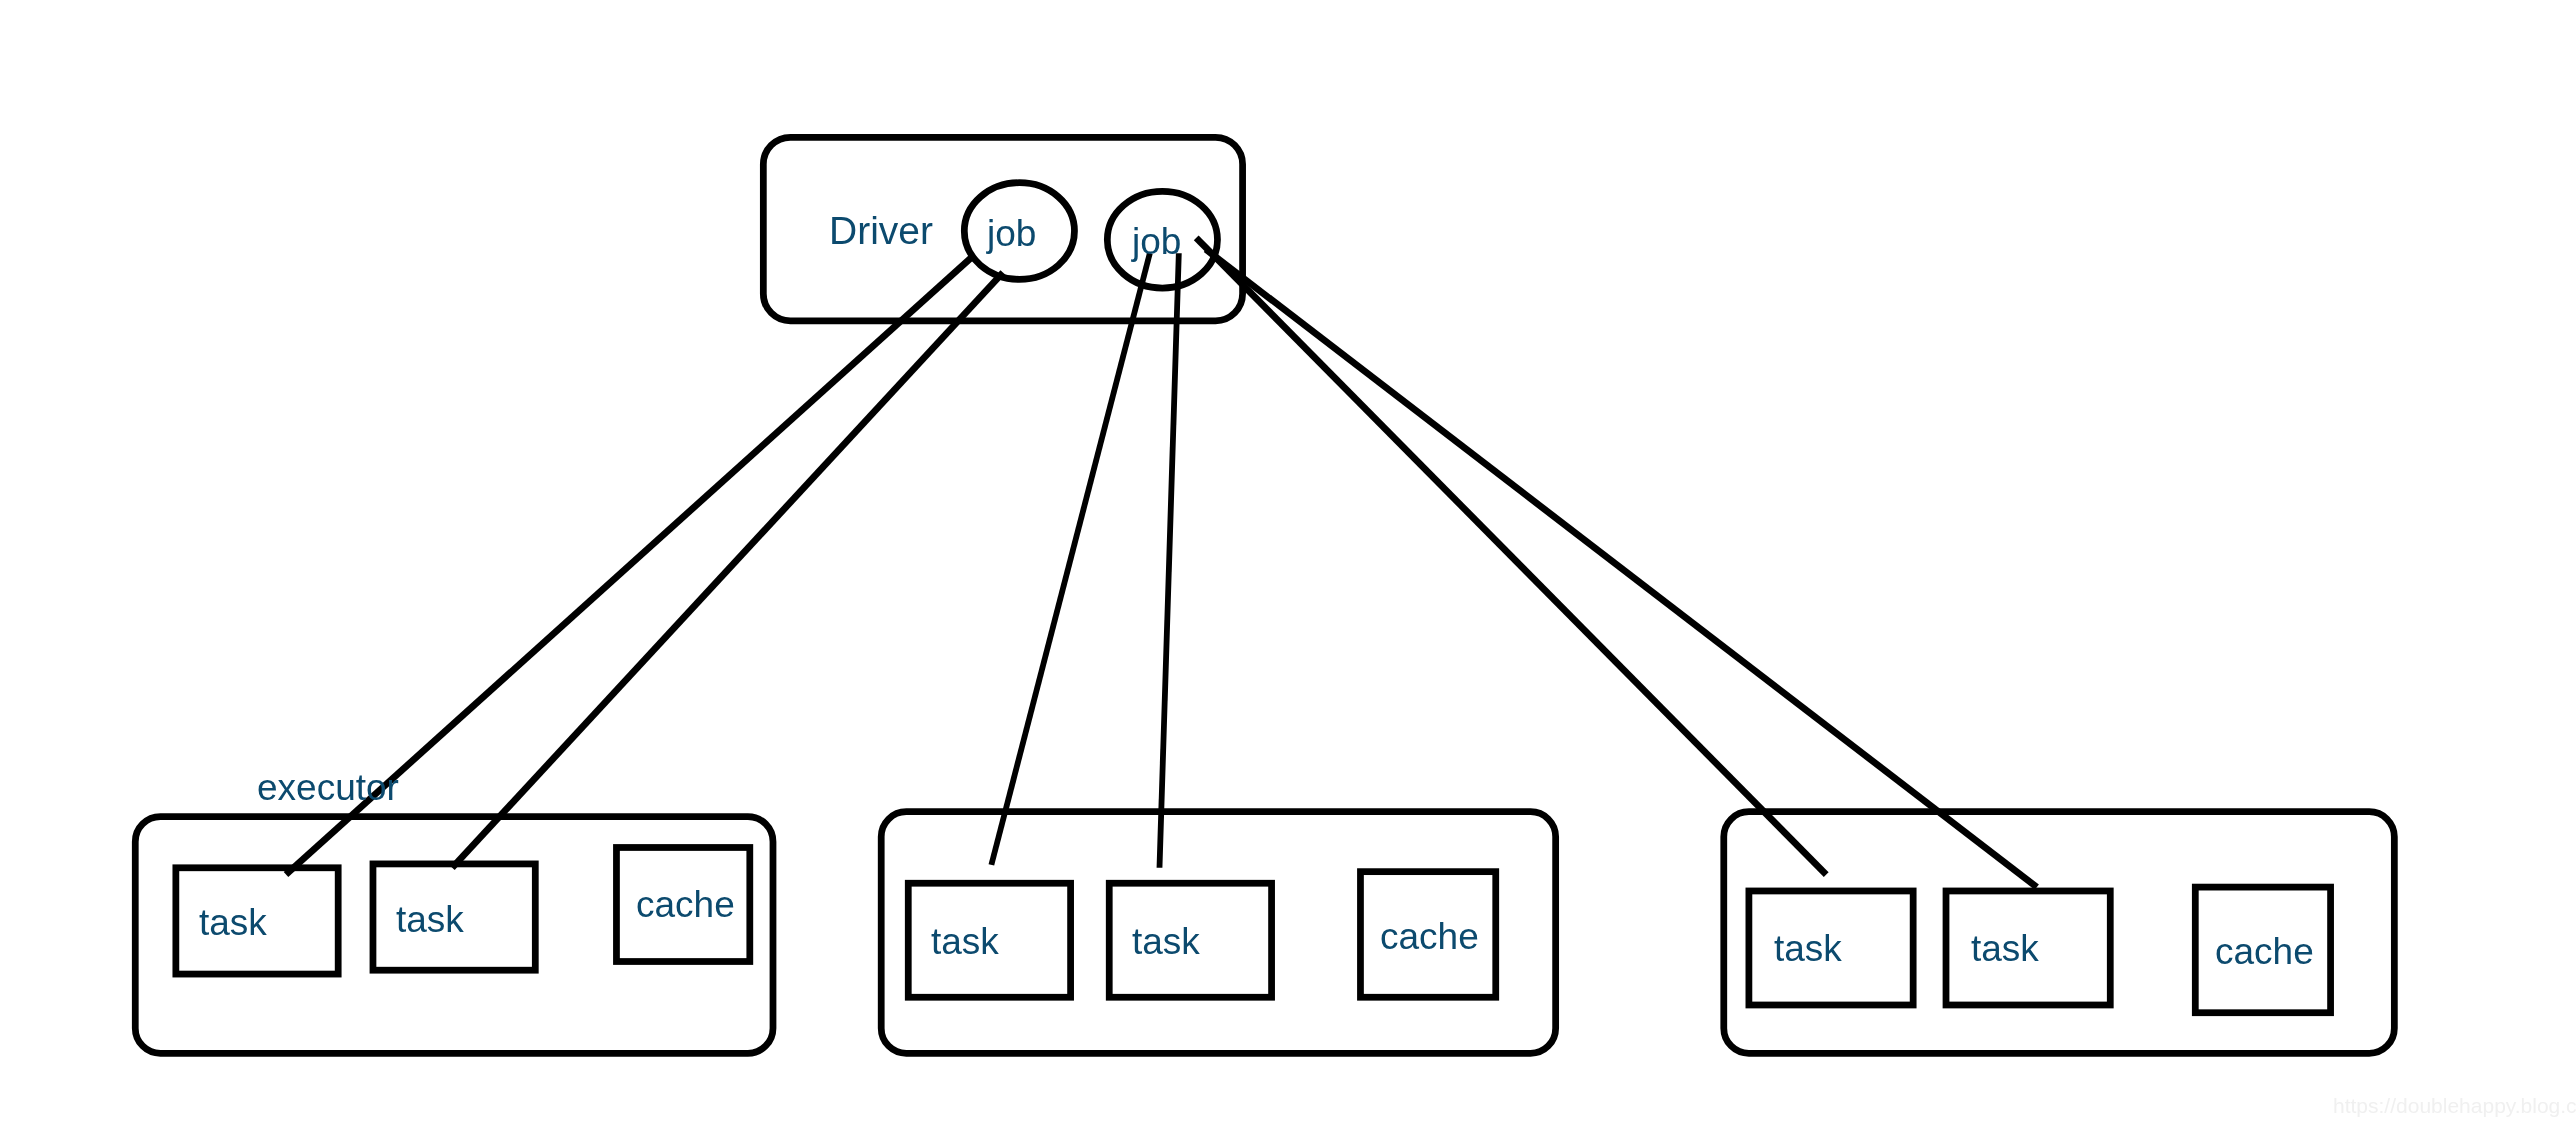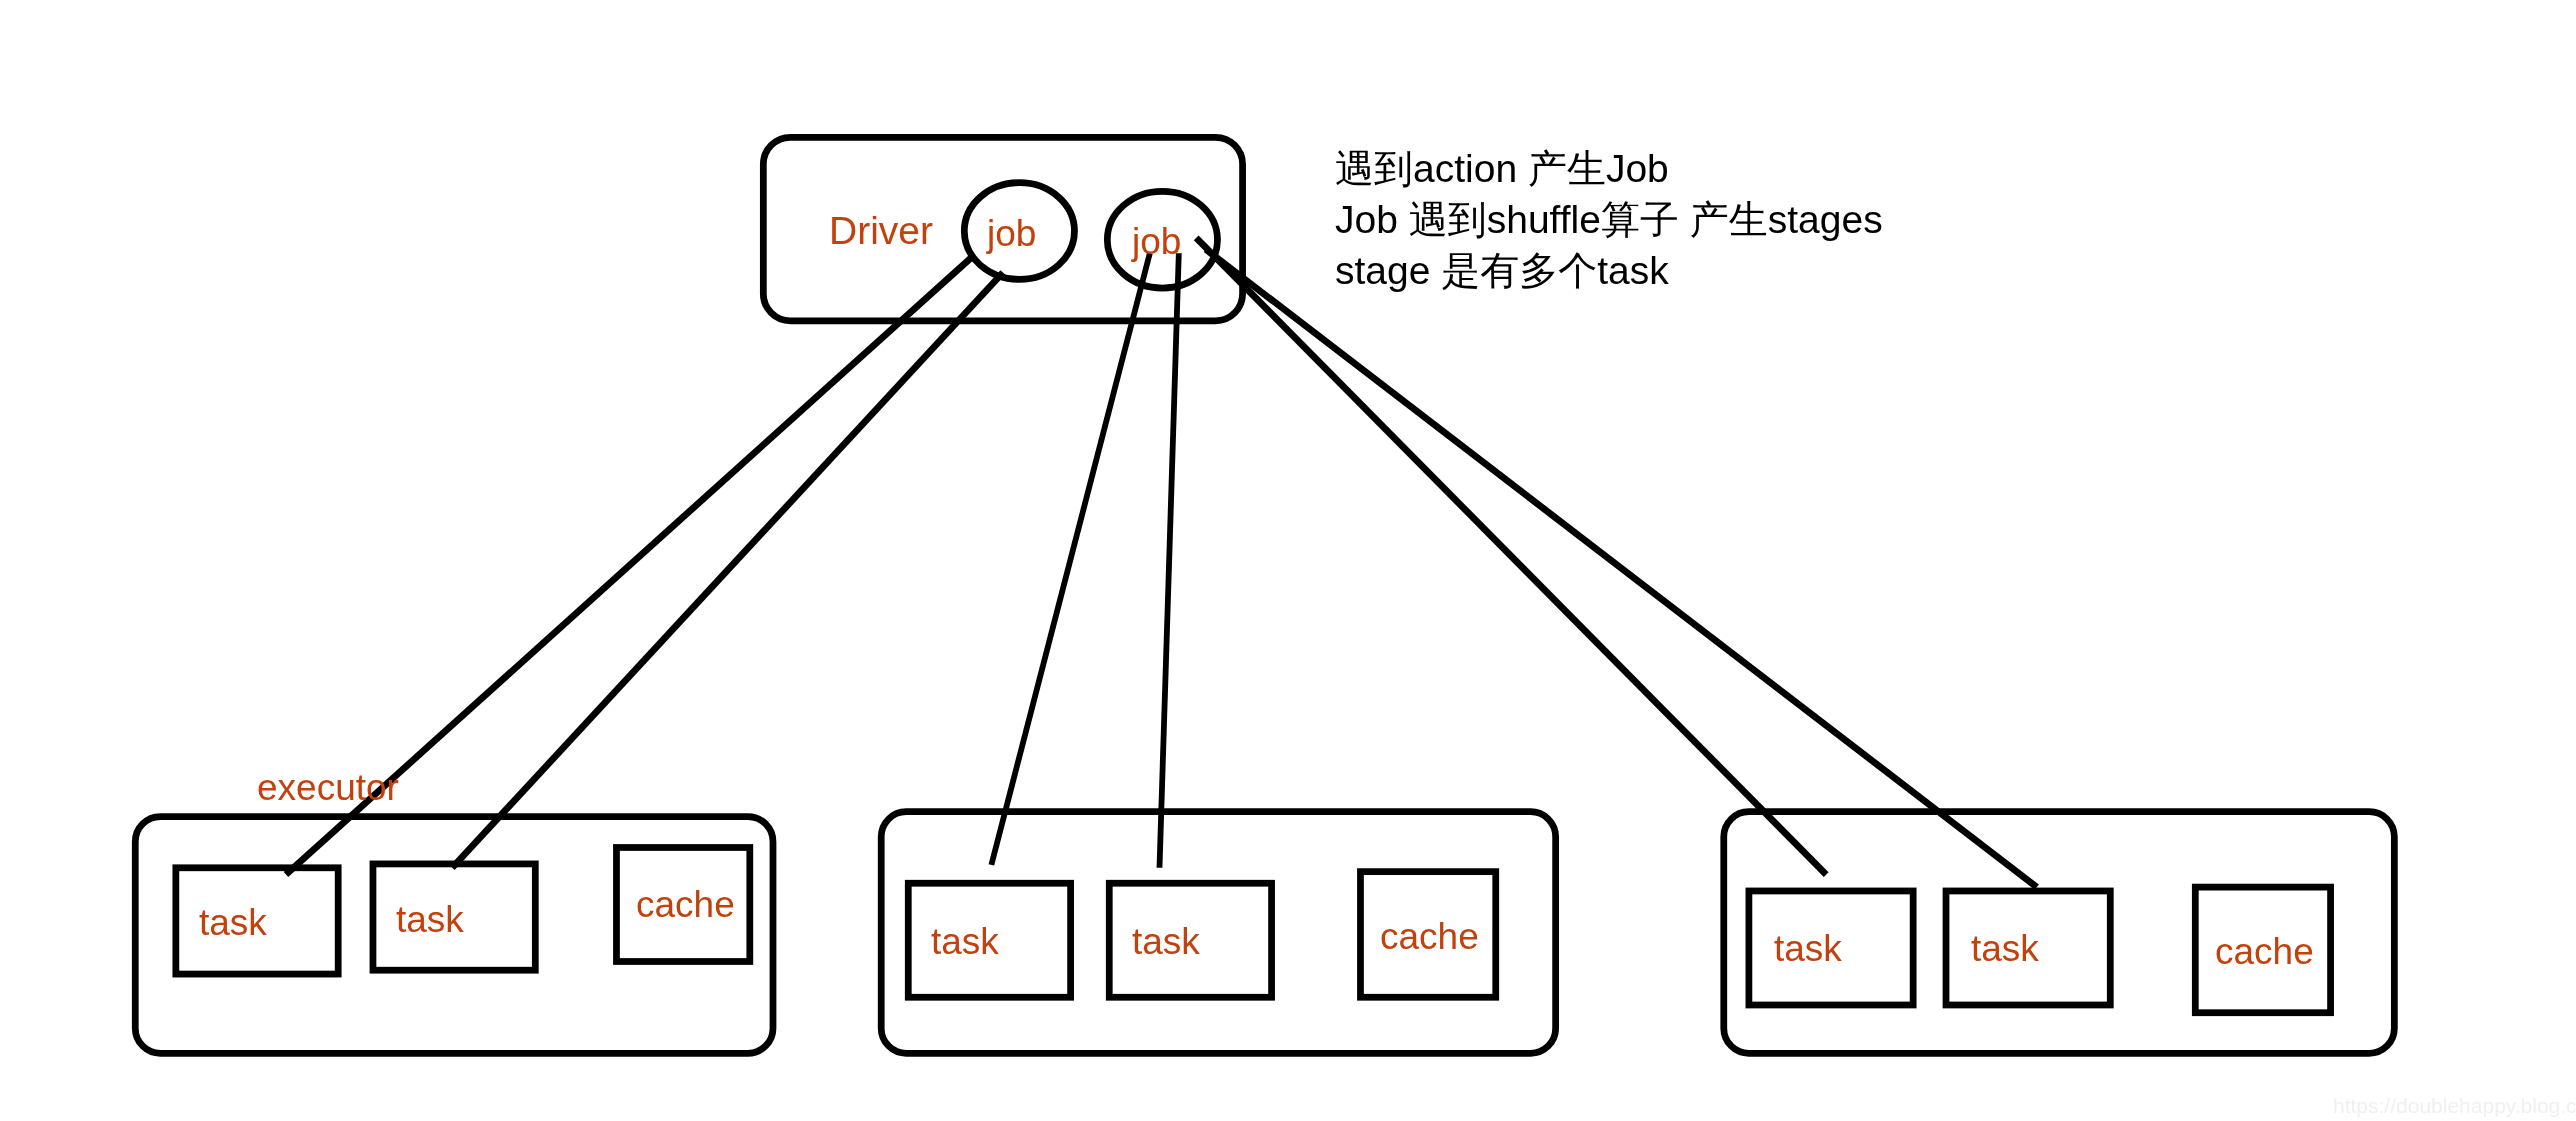--- a/index.html
+++ b/index.html
@@ -19,21 +19,21 @@
   }
   #vector-layer {
     position: absolute;
     left: 0;
     top: 0;
     width: 2576px;
     height: 1122px;
   }
   .lbl {
     position: absolute;
-    color: #c2410c;
+    color: #0c4a6e;
     white-space: nowrap;
     line-height: 1;
   }
   .driver-label {
     font-size: 39px;
     left: 829px;
     top: 211px;
   }
   .job-label {
     font-size: 37px;
@@ -103,25 +103,20 @@
     <rect x="1810" y="922" width="170" height="118" fill="none" stroke="#000000" stroke-width="7"></rect>
     <rect x="2014" y="922" width="170" height="118" fill="none" stroke="#000000" stroke-width="7"></rect>
     <rect x="2272" y="918" width="140" height="130" fill="none" stroke="#000000" stroke-width="7"></rect>
   </svg>
 
   <div class="lbl driver-label">Driver</div>
 
   <div class="lbl job-label job-label-1">job</div>
   <div class="lbl job-label job-label-2">job</div>
 
-  <div class="note">
-    <div>遇到action 产生Job</div>
-    <div>Job 遇到shuffle算子 产生stages</div>
-    <div>stage 是有多个task</div>
-  </div>
 
   <div class="lbl executor-label">executor</div>
 
   <div class="lbl box-label" style="left:199px; top:904px;">task</div>
   <div class="lbl box-label" style="left:396px; top:901px;">task</div>
   <div class="lbl box-label" style="left:636px; top:886px;">cache</div>
 
   <div class="lbl box-label" style="left:931px; top:923px;">task</div>
   <div class="lbl box-label" style="left:1132px; top:923px;">task</div>
   <div class="lbl box-label" style="left:1380px; top:918px;">cache</div>

